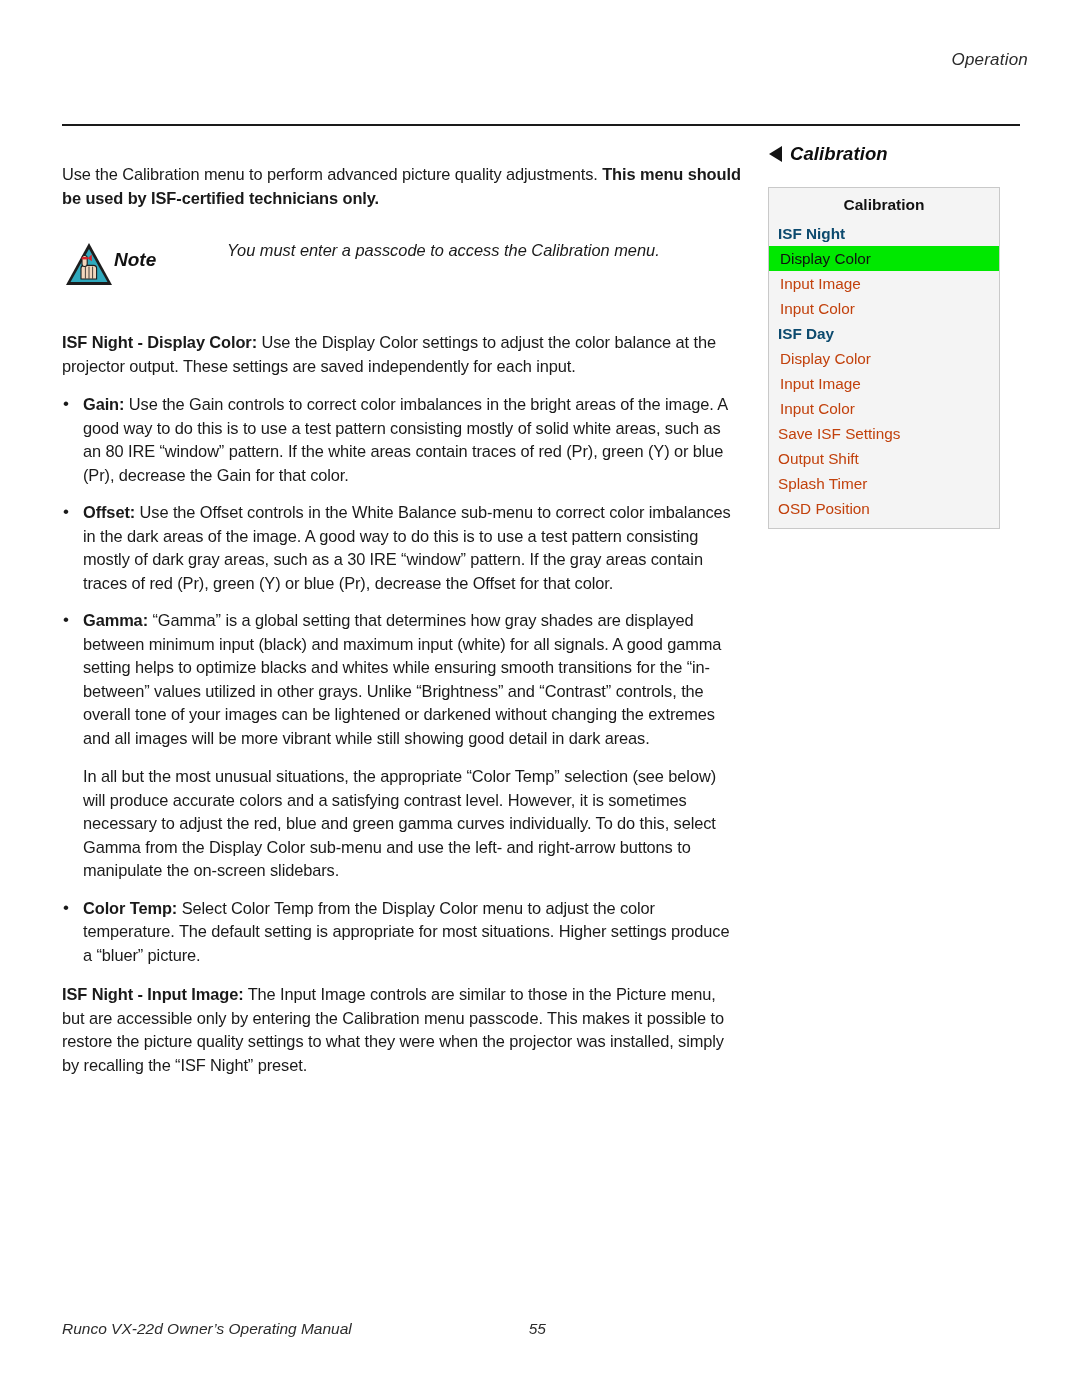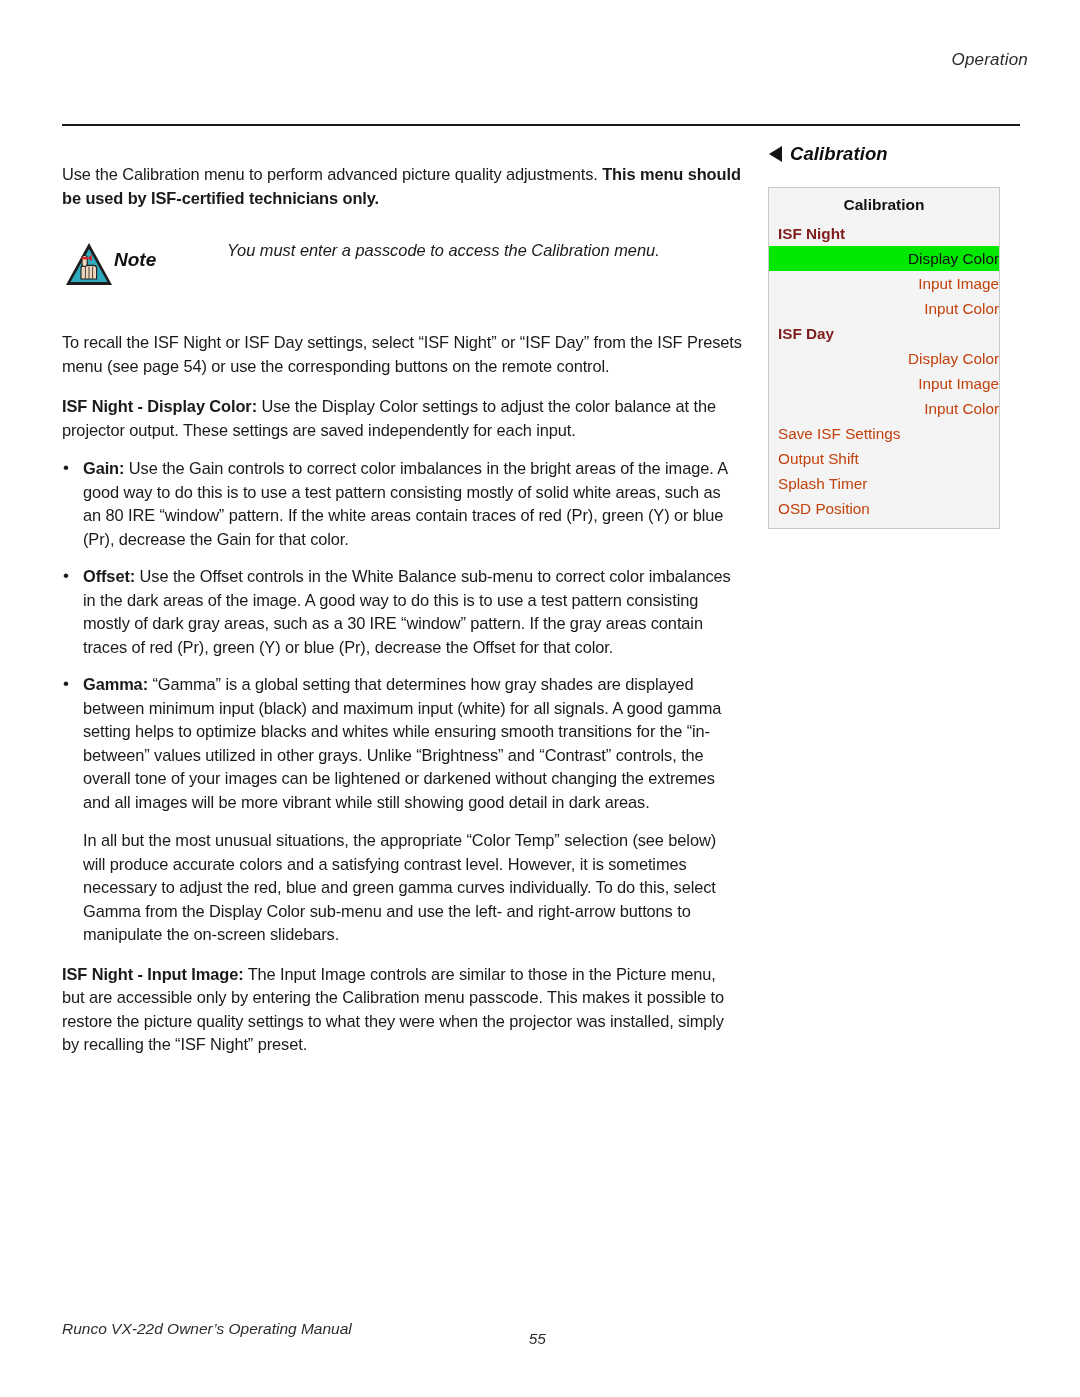--- a/index.html
+++ b/index.html
@@ -168,26 +168,25 @@
   }
   .osd-row {
     font-size: 15.3px;
     line-height: 16px;
     color: #c2410c;
     padding: 4.5px 0 4.5px 9px;
     white-space: nowrap;
   }
   .osd-row.group {
     font-weight: bold;
-    color: #7f1d1d;
+    color: #0c4a6e;
     padding-left: 9px;
   }
   .osd-row.child {
-    padding-left: 25px;
-    text-align: right;
+    padding-left: 11px;
   }
   .osd-row.selected {
     background: #00e800;
     color: #101010;
   }
 
   
   .footer {
     position: absolute;
     left: 62px;
@@ -201,21 +200,20 @@
     position: absolute;
     left: 0;
     top: 0;
   }
   .footer .page-num {
     position: absolute;
     left: 0;
     top: 0;
     width: 484px;
     text-align: right;
-    margin-top: 10px;
   }
 </style>
 </head>
 <body>
 
 <div class="running-header">Operation</div>
 <div class="header-rule"></div>
 
 <div class="body-col">
 
@@ -235,39 +233,41 @@
         <rect x="18.0" y="14.5" width="5.2" height="11" rx="2.4" fill="#f1d6bc" stroke="#1d1d1d" stroke-width="1.1"></rect>
 
         <path d="M17.6,17.2 L23.8,17.2" stroke="#d4242b" stroke-width="2.4"></path>
         <path d="M23.6,17.2 L27.8,13.6 L27.8,20.2 Z" fill="#d4242b"></path>
       </svg>
     </span>
     <span class="note-label">Note</span>
     <span class="note-text">You must enter a passcode to access the Calibration menu.</span>
   </div>
 
-  <p class="para">To recall the ISF Night or ISF Day settings, select “ISF Night” or “ISF Day” from the ISF Presets menu (see page 54) or use the corresponding buttons on the remote control.</p>
 
   <p class="para tight"><span class="b">ISF Night - Display Color:</span><span> Use the Display Color settings to adjust the color balance at the projector output. These settings are saved independently for each input.</span></p>
 
   <ul class="bullets">
 
     <li>
       <span class="b">Gain:</span><span> Use the Gain controls to correct color imbalances in the bright areas of the image. A good way to do this is to use a test pattern consisting mostly of solid white areas, such as an 80 IRE “window” pattern. If the white areas contain traces of red (Pr), green (Y) or blue (Pr), decrease the Gain for that color.</span>
     </li>
 
     <li>
       <span class="b">Offset:</span><span> Use the Offset controls in the White Balance sub-menu to correct color imbalances in the dark areas of the image. A good way to do this is to use a test pattern consisting mostly of dark gray areas, such as a 30 IRE “window” pattern. If the gray areas contain traces of red (Pr), green (Y) or blue (Pr), decrease the Offset for that color.</span>
     </li>
 
     <li>
       <span class="b">Gamma:</span><span> “Gamma” is a global setting that determines how gray shades are displayed between minimum input (black) and maximum input (white) for all signals. A good gamma setting helps to optimize blacks and whites while ensuring smooth transitions for the “in-between” values utilized in other grays. Unlike “Brightness” and “Contrast” controls, the overall tone of your images can be lightened or darkened without changing the extremes and all images will be more vibrant while still showing good detail in dark areas.</span>
       <p class="sub">In all but the most unusual situations, the appropriate “Color Temp” selection (see below) will produce accurate colors and a satisfying contrast level. However, it is sometimes necessary to adjust the red, blue and green gamma curves individually. To do this, select Gamma from the Display Color sub-menu and use the left- and right-arrow buttons to manipulate the on-screen slidebars.</p>
     </li>
 
+    <li>
+      <span class="b">Color Temp:</span><span> Select Color Temp from the Display Color menu to adjust the color temperature. The default setting is appropriate for most situations. Higher settings produce a “bluer” picture.</span>
+    </li>
 
   </ul>
 
   <p class="para" style="margin-top:16px;"><span class="b">ISF Night - Input Image:</span><span> The Input Image controls are similar to those in the Picture menu, but are accessible only by entering the Calibration menu passcode. This makes it possible to restore the picture quality settings to what they were when the projector was installed, simply by recalling the “ISF Night” preset.</span></p>
 
 </div>
 
 <div class="side-col">
 
   <div class="side-heading">

